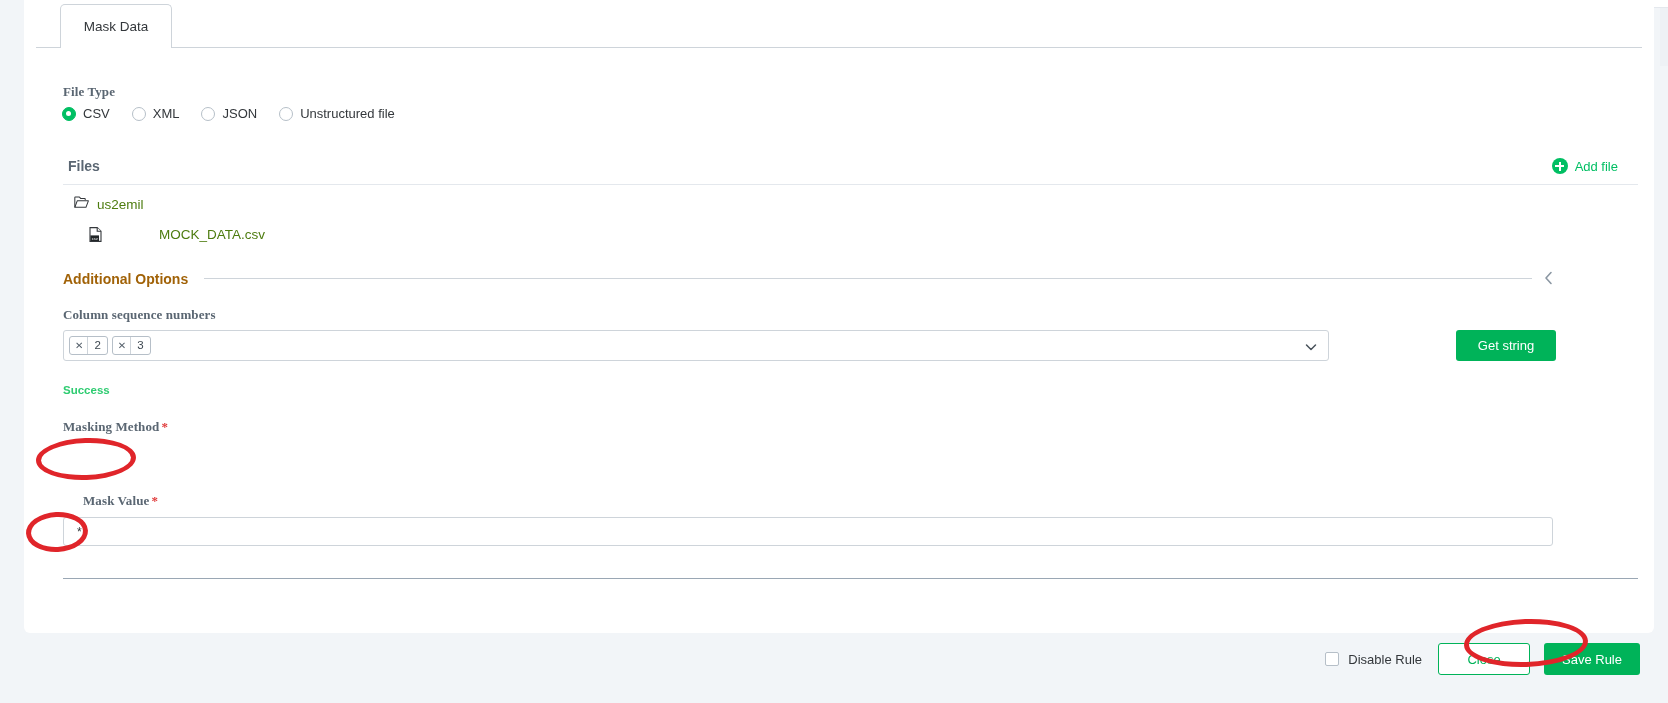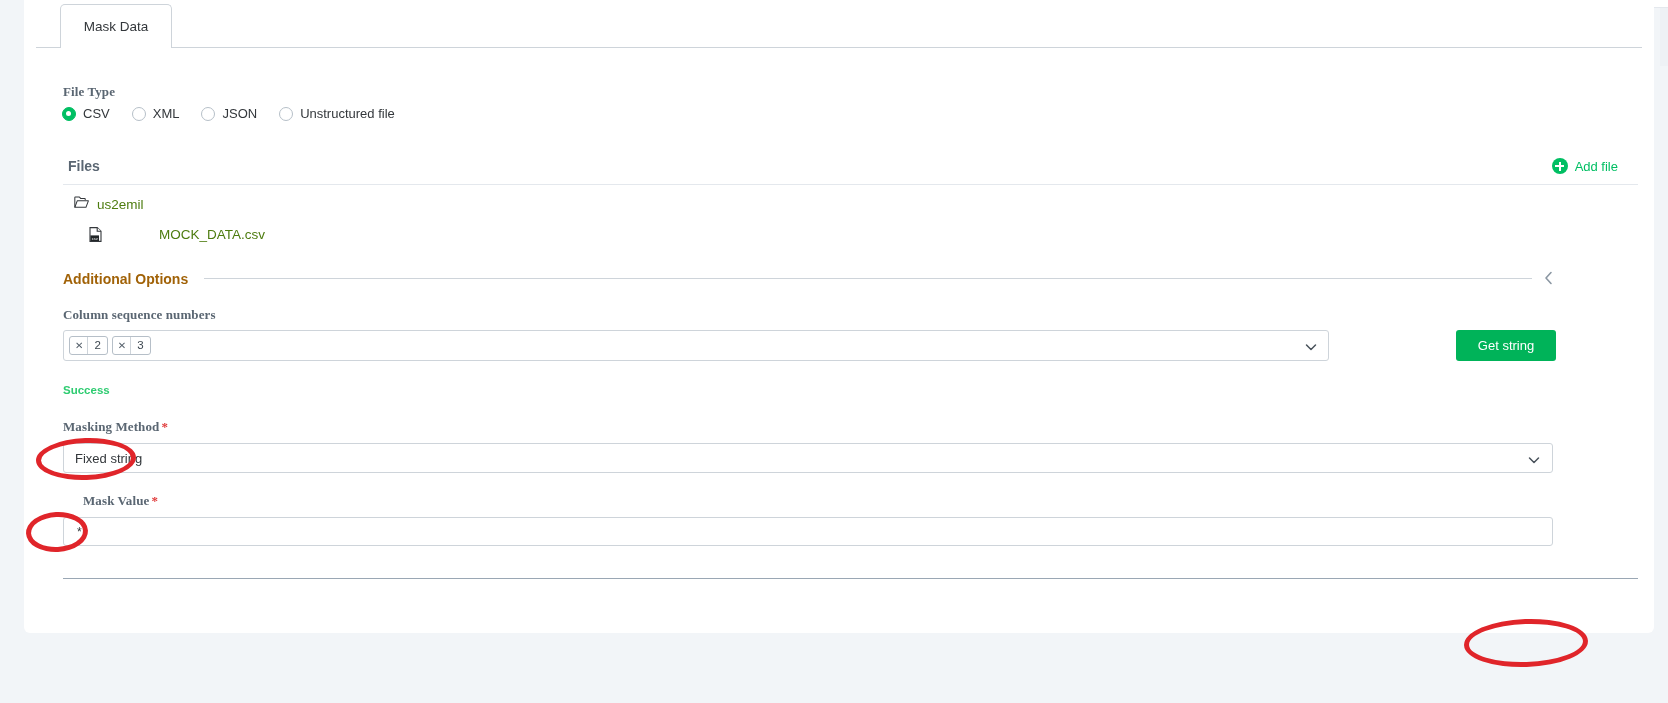--- a/index.html
+++ b/index.html
@@ -290,37 +290,39 @@
       </span>
     </div>
 
     <button class="getcols">Get string</button>
 
     <div class="success">Success</div>
 
     <div class="lbl mm-label">
       <span>Masking Method</span><span class="req">*</span>
     </div>
-    <div class="mm-select">
-      <span>Fixed string</span>
-      <span class="mm-chevron">
-        <svg width="14" height="14" viewBox="0 0 14 14">
-          <path d="M2.5 5 L7 9.5 L11.5 5" fill="none" stroke="#49525b" stroke-width="1.5" stroke-linecap="round" stroke-linejoin="round"></path>
-        </svg>
-      </span>
-    </div>
 
     <div class="lbl mv-label">
       <span>Mask Value</span><span class="req">*</span>
     </div>
     <input class="mv-input" type="text" value="*" style="">
 
     <div class="card-bottom-rule"></div>
   </div>
 
+  <div class="footer">
+    <div class="footer-inner">
+      <div class="disable-wrap">
+        <span class="cbx"></span>
+        <span class="disable-text">Disable Rule</span>
+      </div>
+      <button class="btn-close">Close</button>
+      <button class="btn-save">Save Rule</button>
+    </div>
+  </div>
 
   <div class="anno">
     <div class="anno-ellipse" style="left:36px; top:438px; width:100px; height:42px; transform: rotate(-2deg);"></div>
     <div class="anno-ellipse" style="left:26px; top:512px; width:62px; height:40px; transform: rotate(-3deg);"></div>
     <div class="anno-ellipse" style="left:1464px; top:619px; width:124px; height:48px; transform: rotate(-2deg);"></div>
   </div>
 
 </div>
 
 </body></html>

